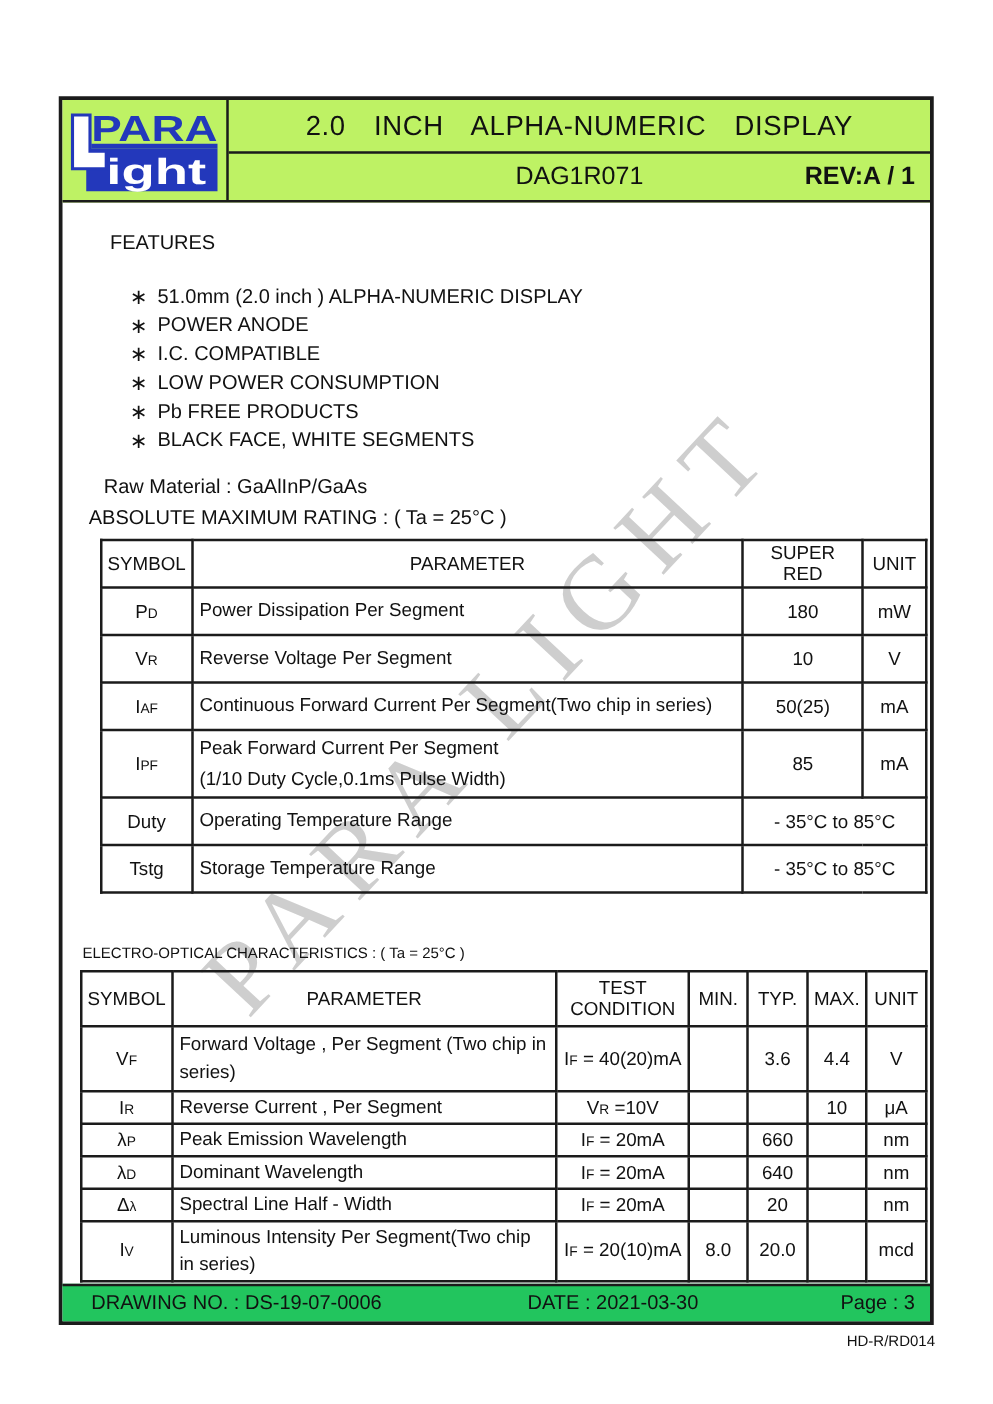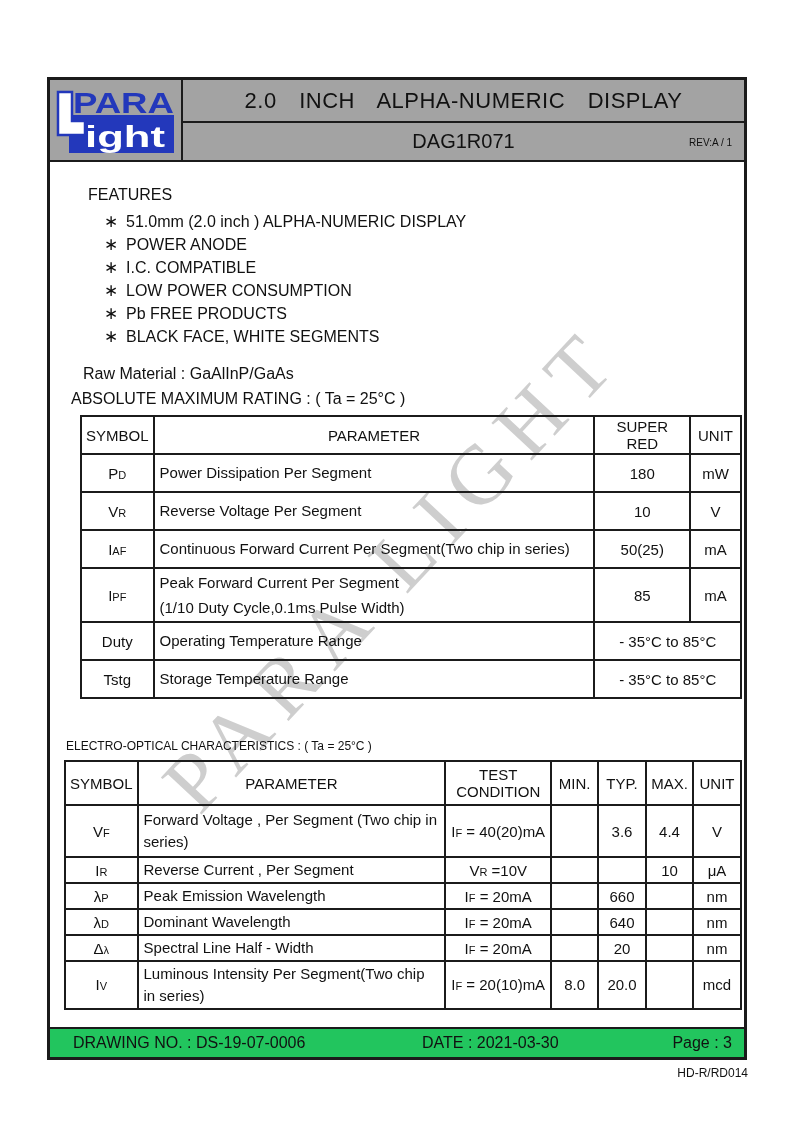--- a/index.html
+++ b/index.html
@@ -14,43 +14,43 @@
     font-family:"Liberation Sans", sans-serif;color:#111;
   }
   .frame{
     position:absolute;left:47px;top:77px;width:700px;height:983px;
     border:3px solid var(--line-black);
     display:flex;flex-direction:column;background:transparent;
   }
   
   .header{
     display:grid;grid-template-columns:133px 1fr;grid-template-rows:43px 37px;
-    border-bottom:2px solid var(--line-black);flex:0 0 auto;background:#a3a3a3;
+    border-bottom:2px solid var(--line-black);flex:0 0 auto;background:#bef264;
   }
   .logo-cell{grid-row:1/3;border-right:2px solid var(--line-black);
     display:flex;align-items:center;justify-content:center;}
   .title-row1{
     border-bottom:2px solid var(--line-black);
     display:flex;align-items:center;justify-content:center;
     font-size:22px;word-spacing:16px;letter-spacing:0.5px;
   }
   .title-row2{position:relative;display:flex;align-items:center;justify-content:center;font-size:20px;}
-  .rev{position:absolute;right:12px;top:50%;transform:translateY(-50%);font-size:10px;}
+  .rev{position:absolute;right:12px;top:50%;transform:translateY(-50%);font-size:20px;font-weight:bold;}
   
   .content{flex:1 1 auto;position:relative;overflow:hidden;}
   .watermark{
     position:absolute;left:30px;top:360px;width:620px;text-align:center;
     transform:rotate(-47deg);
     font-family:"Liberation Serif", serif;
     font-size:84px;letter-spacing:14px;color:var(--watermark-gray);
     white-space:nowrap;z-index:0;opacity:0.9;
   }
   .layer{position:relative;z-index:1;}
   .features{margin:24px 0 0 38px;font-size:16px;}
-  .features-heading{margin-bottom:6px;}
+  .features-heading{margin-bottom:22px;}
   .feature-item{display:flex;align-items:center;height:23px;padding-left:8px;}
   .bullet{width:30px;text-align:center;font-size:17px;flex:0 0 auto;}
   .raw-material{margin:17px 0 0 33px;font-size:16px;}
   .amr-heading{margin:7px 0 7px 21px;font-size:16px;}
   .eo-heading{margin:40px 0 7px 16px;font-size:12px;}
   table{border-collapse:collapse;background:transparent;font-size:15px;}
   .t1{margin-left:30px;width:662px;}
   .t2{margin-left:14px;width:678px;}
   th,td{border:2px solid var(--line-black);padding:1px 4px;font-weight:normal;background:transparent;}
   th{text-align:center;border-radius:13px;}

